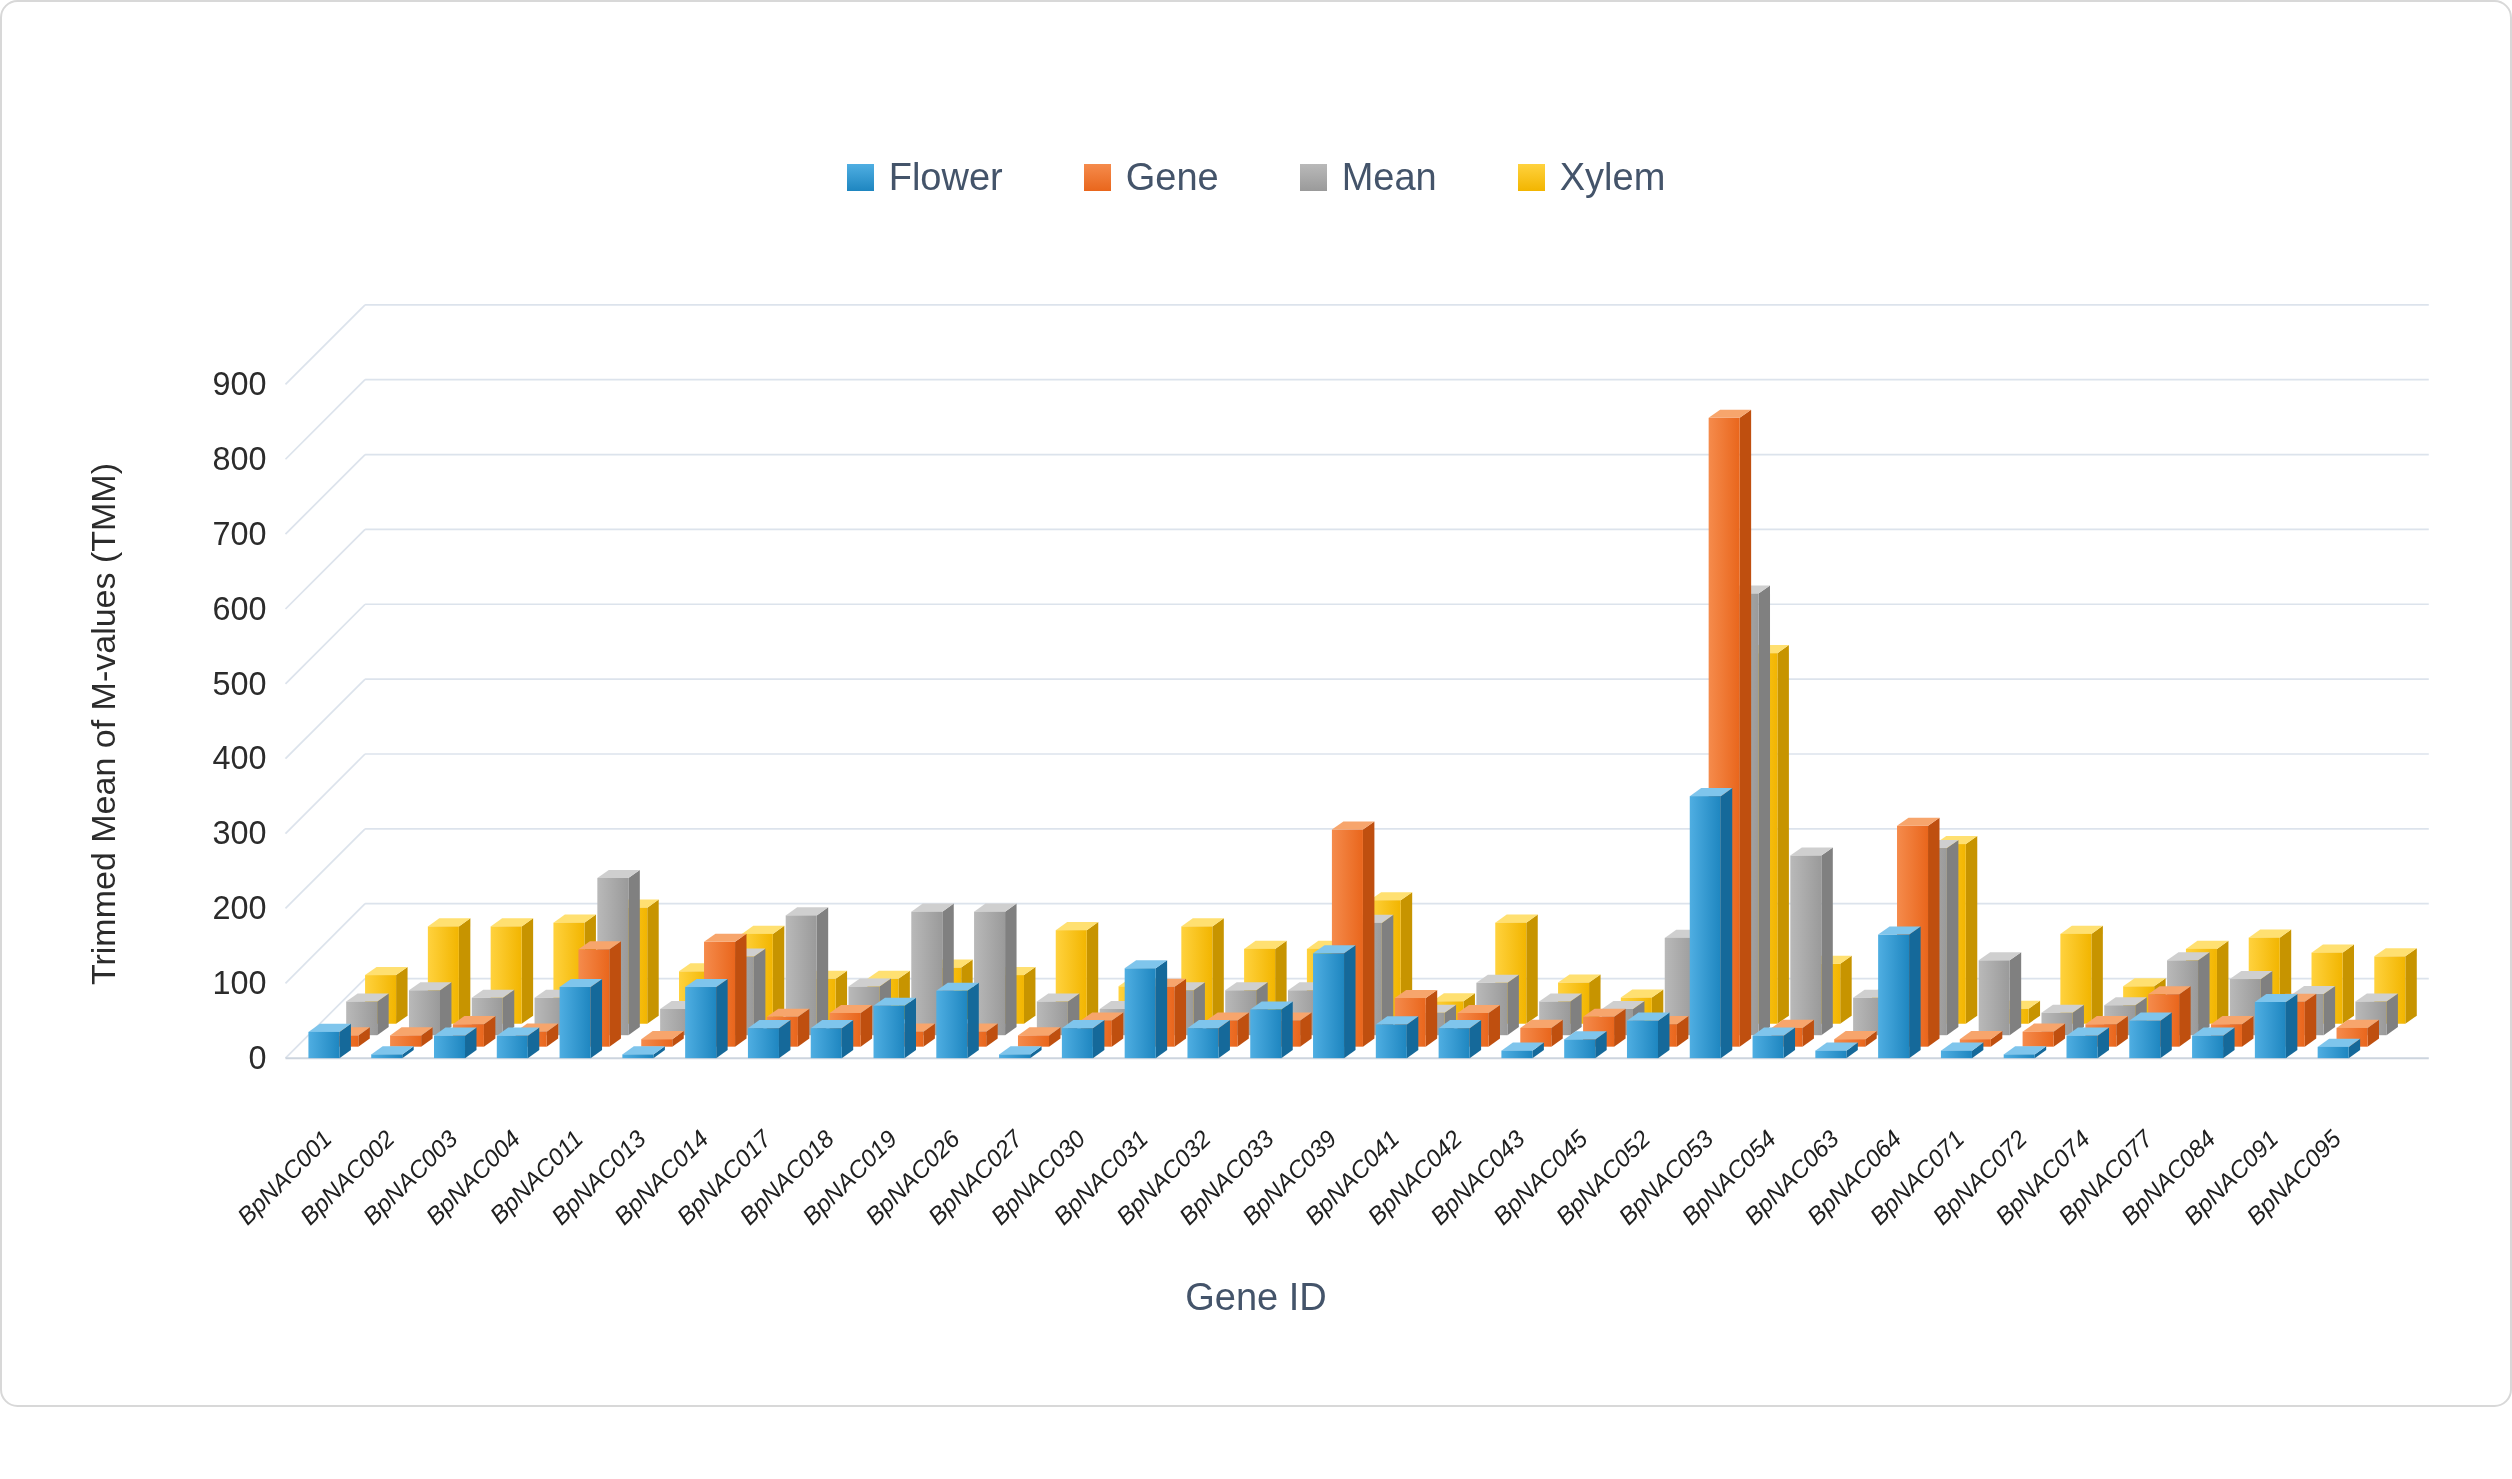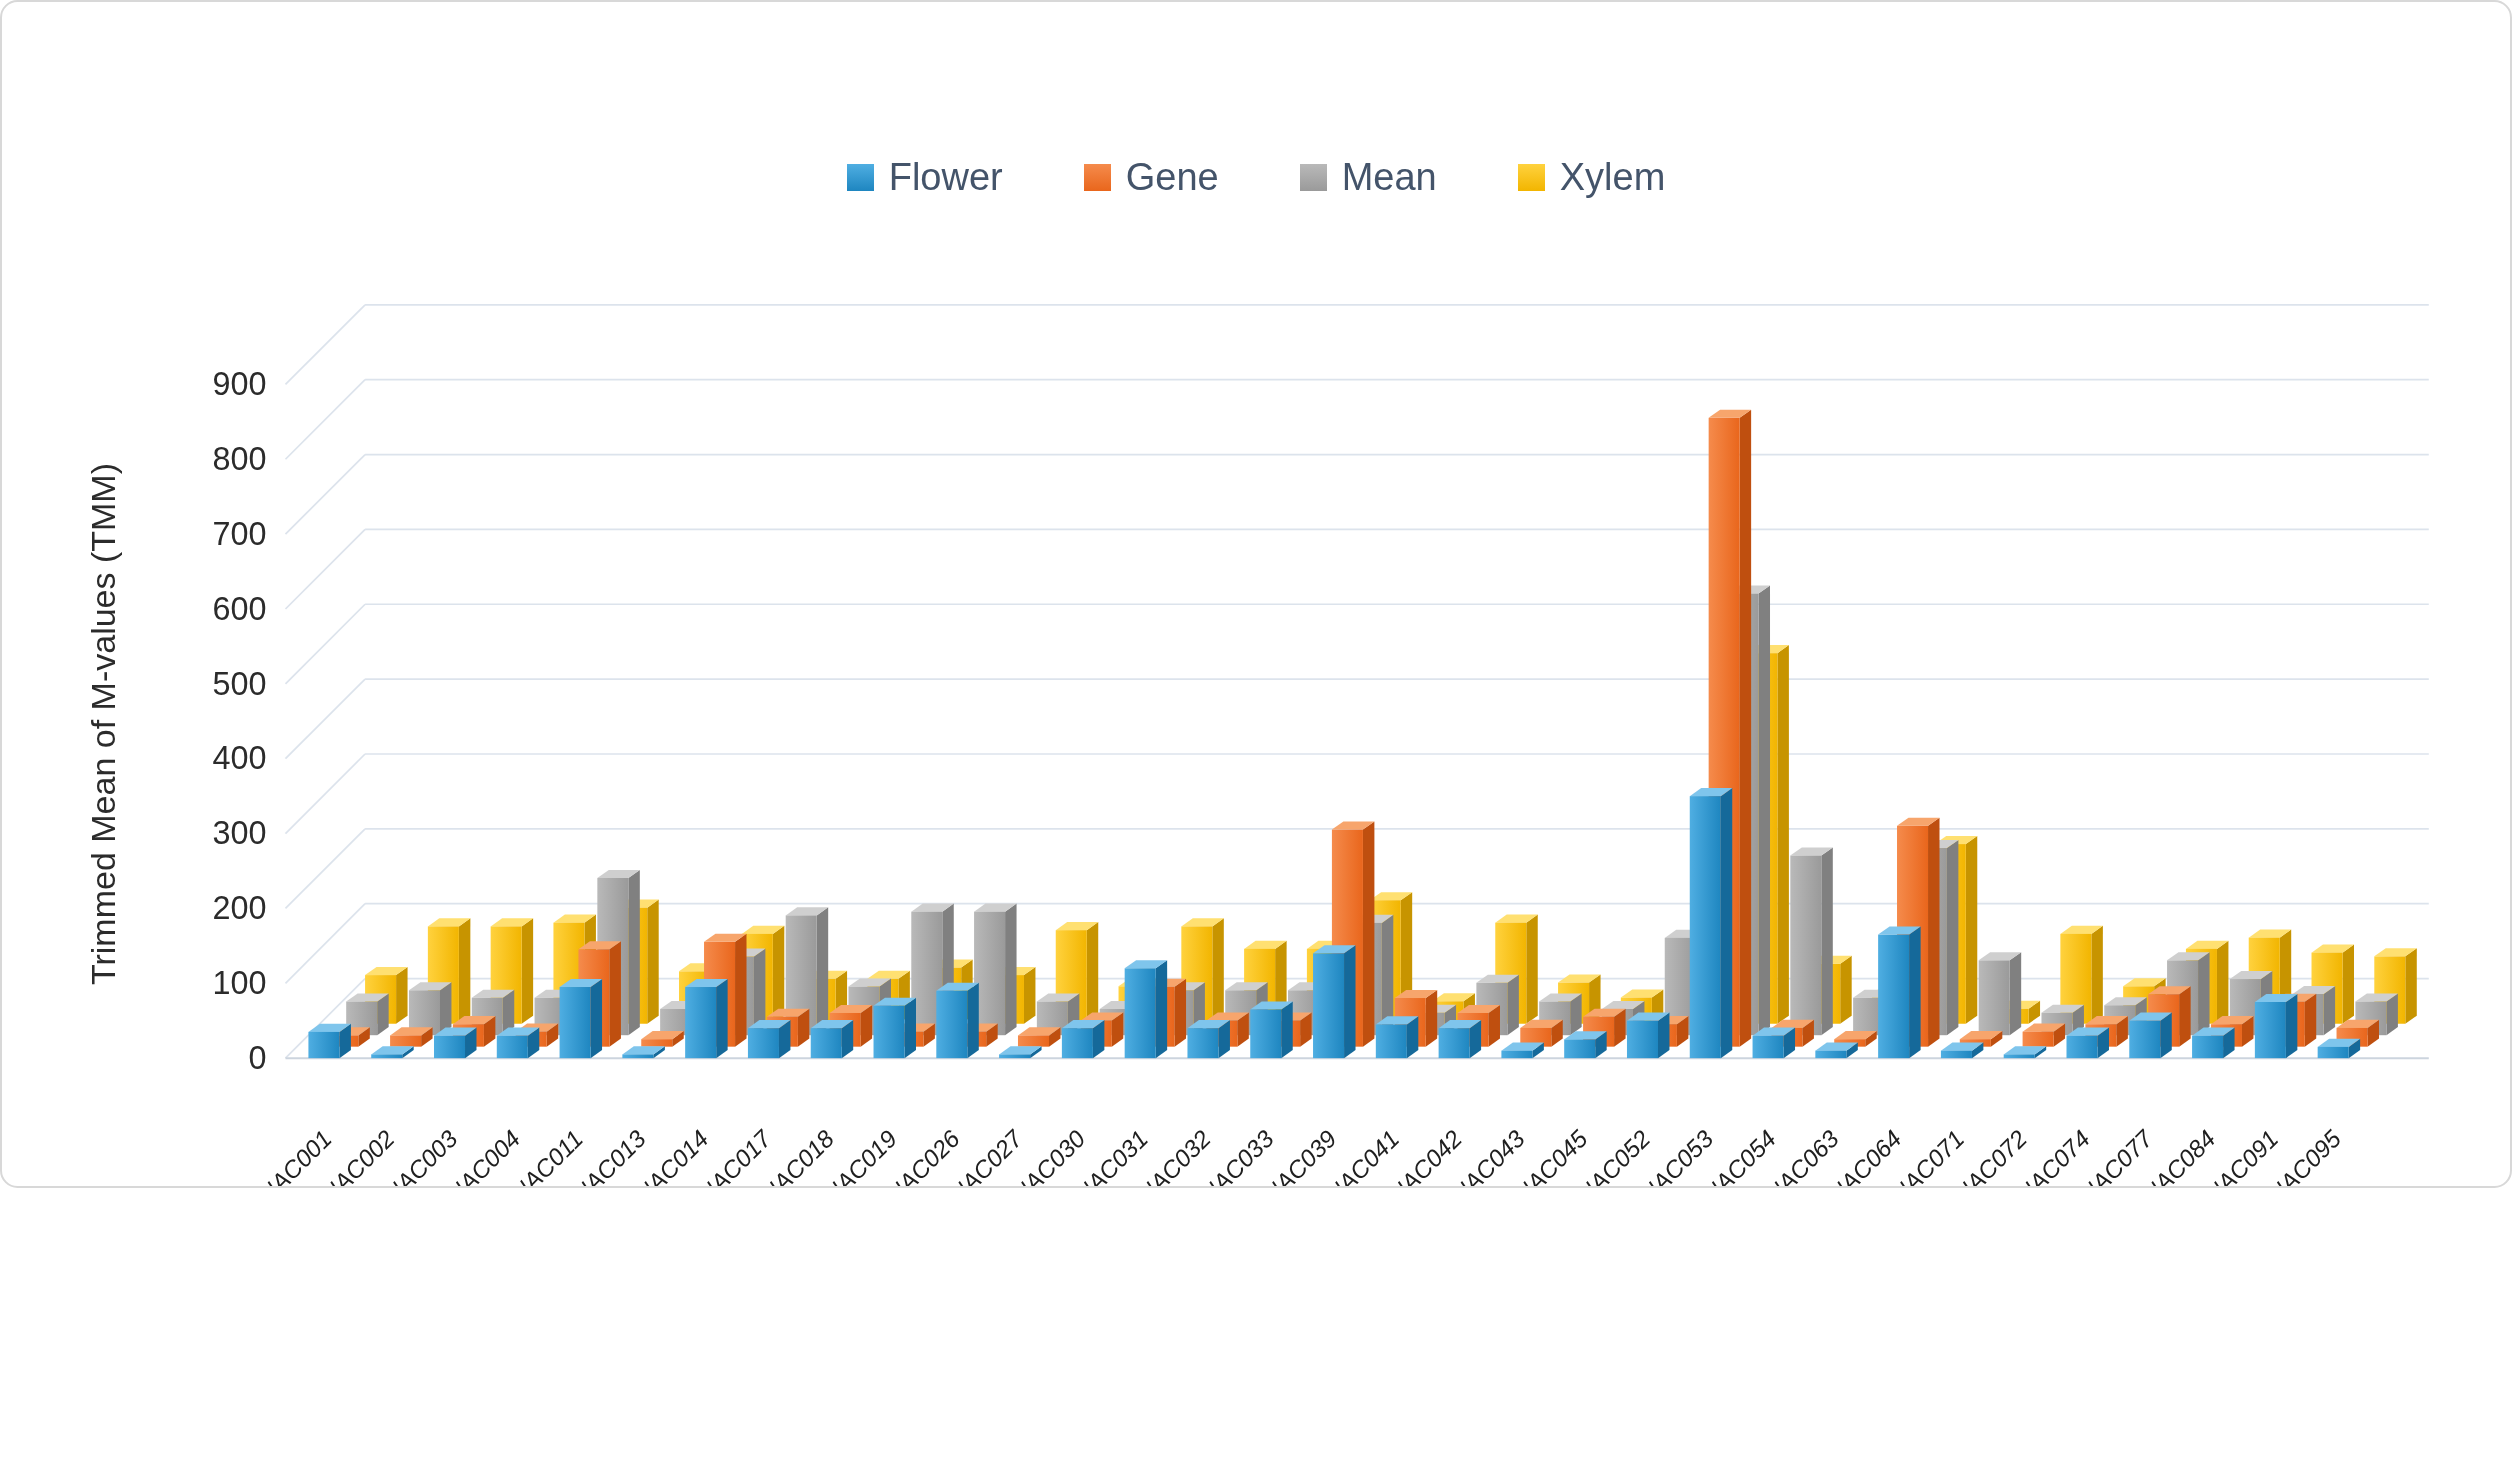--- a/index.html
+++ b/index.html
@@ -1,18 +1,18 @@
 <!DOCTYPE html>
 <html style="font-size:10.8px"><head>
 <meta charset="utf-8">
 <style>
   html,body{margin:0;padding:0;background:#ffffff;}
   .frame{
     position:relative;
-    width:2512px;height:1188px;
+    width:2512px;height:1407px;
     background:#ffffff;
     border:2px solid #d8d8d8;
     border-radius:17.5px;
     box-sizing:border-box;
     font-family:"Liberation Sans", sans-serif;
     overflow:hidden;
   }
   .legend{
     position:absolute;top:154px;left:0;right:0;
     display:flex;justify-content:center;align-items:center;gap:81px;
@@ -798,14 +798,15 @@
         <text x="2911.6" y="1688" text-anchor="end" font-size="36" font-style="italic" fill="#1f1f1f" transform="rotate(-45 2911.6 1688)">BpNAC071</text>
         <text x="3004.7" y="1688" text-anchor="end" font-size="36" font-style="italic" fill="#1f1f1f" transform="rotate(-45 3004.7 1688)">BpNAC072</text>
         <text x="3097.7999999999997" y="1688" text-anchor="end" font-size="36" font-style="italic" fill="#1f1f1f" transform="rotate(-45 3097.7999999999997 1688)">BpNAC074</text>
         <text x="3190.8999999999996" y="1688" text-anchor="end" font-size="36" font-style="italic" fill="#1f1f1f" transform="rotate(-45 3190.8999999999996 1688)">BpNAC077</text>
         <text x="3284" y="1688" text-anchor="end" font-size="36" font-style="italic" fill="#1f1f1f" transform="rotate(-45 3284 1688)">BpNAC084</text>
         <text x="3377.1" y="1688" text-anchor="end" font-size="36" font-style="italic" fill="#1f1f1f" transform="rotate(-45 3377.1 1688)">BpNAC091</text>
         <text x="3470.2" y="1688" text-anchor="end" font-size="36" font-style="italic" fill="#1f1f1f" transform="rotate(-45 3470.2 1688)">BpNAC095</text>
       </g>
     </svg>
   <div class="ytitle">Trimmed Mean of M-values (TMM)</div>
+  <div class="xtitle">Gene ID</div>
 </div>
 
 
 </body></html>

